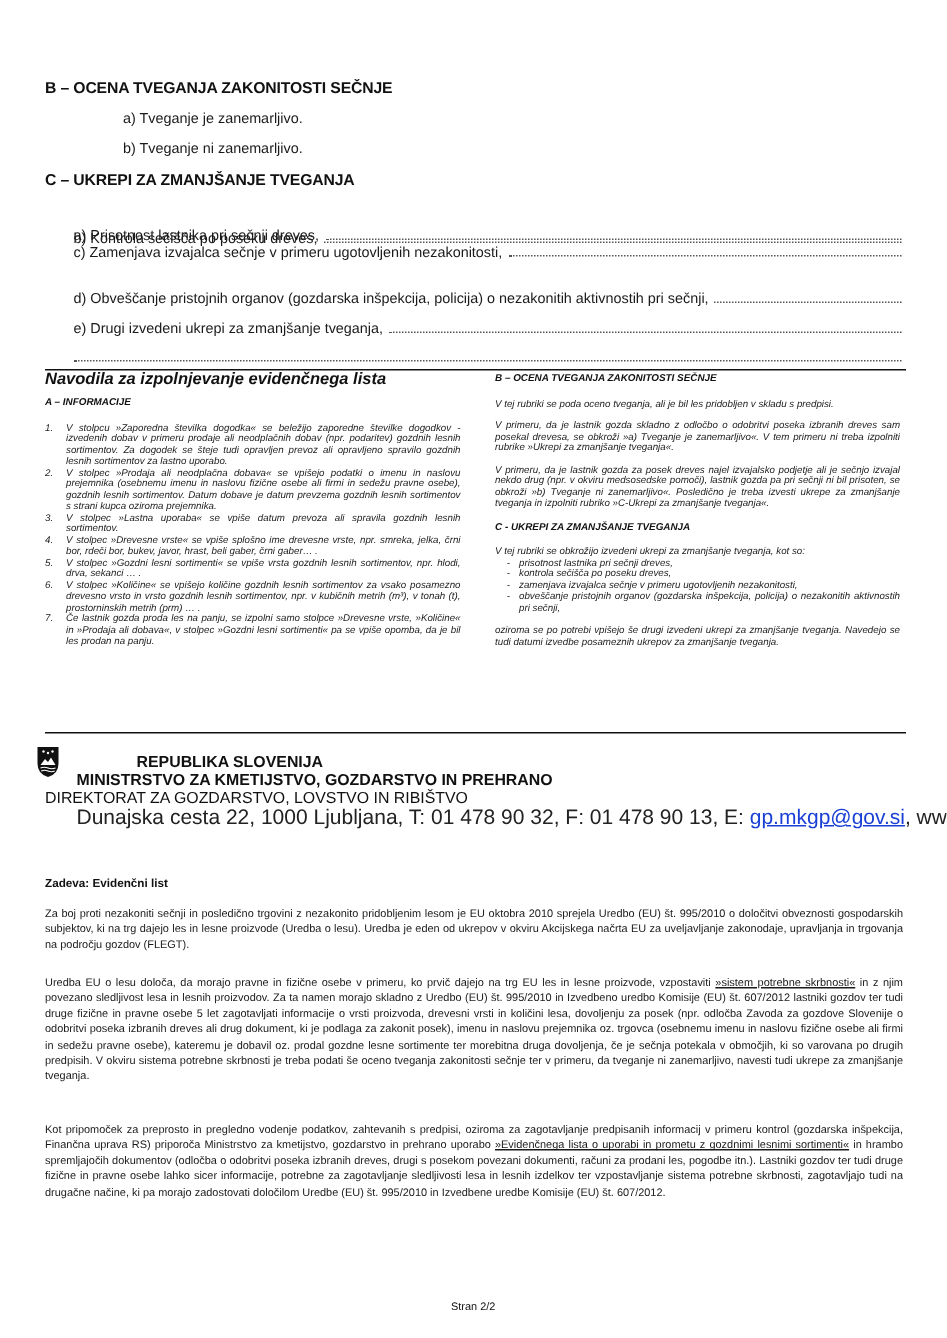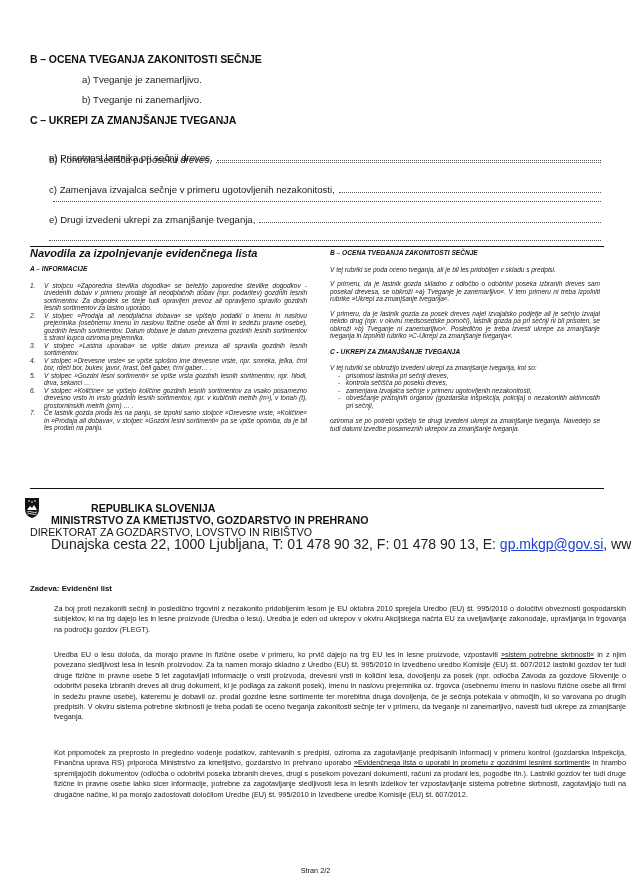--- a/index.html
+++ b/index.html
@@ -25,45 +25,46 @@
   .hang { padding-left: 9px; text-indent: -9px; }
 
   .logo { position: absolute; left: 24px; top: 497px; width: 16px; height: 22px; }
   .hdr1 { position: absolute; left: 51px; top: 502px; font-size: 10.6px; font-weight: bold; padding-left: 40px; }
   .hdr2 { position: absolute; left: 51px; top: 514px; font-size: 10.6px; font-weight: bold; }
   .hdr3 { position: absolute; left: 30px; top: 526px; font-size: 10.6px; font-weight: normal; }
   .addr { position: absolute; left: 51px; top: 536px; font-size: 14px; color: #222; white-space: nowrap; }
   .addr a { color: #1a3fd6; text-decoration: underline; }
 
   .zadeva { position: absolute; left: 30px; top: 584px; font-size: 7.8px; font-weight: bold; }
-  .para { position: absolute; left: 30px; width: 572px; font-size: 7.3px; line-height: 10.4px; text-align: justify; color: #1a1a1a; margin-left: 24px; }
+  .para { position: absolute; left: 30px; width: 572px; font-size: 7.3px; line-height: 10.4px; text-align: justify; color: #1a1a1a; }
   .para .u { text-decoration: underline; }
   .footer { position: absolute; top: 866px; left: 0; width: 631px; text-align: center; font-size: 7.3px; }
 </style>
 </head>
 <body>
 
 <div class="sec-head" style="top:53px">B – OCENA TVEGANJA ZAKONITOSTI SEČNJE</div>
 <div class="opt" style="top:74px">a) Tveganje je zanemarljivo.</div>
 <div class="opt" style="top:94px">b) Tveganje ni zanemarljivo.</div>
 
 <div class="sec-head" style="top:114px">C – UKREPI ZA ZMANJŠANJE TVEGANJA</div>
 <div class="dotrow" style="top:152px">
     <span>a) Prisotnost lastnika pri sečnji dreves,</span>
     <span class="fill"></span>
   </div>
 <div class="dotrow" style="top:154px">
     <span>b) Kontrola sečišča po poseku dreves,</span>
     <span class="fill"></span>
   </div>
-<div class="dotrow" style="top:184px">
+<div class="dotrow" style="top:163px">
     <span>c) Zamenjava izvajalca sečnje v primeru ugotovljenih nezakonitosti,</span>
     <span class="fill"></span>
   </div>
 <div class="dotrow" style="top:194px">
+    <span>d) Obveščanje pristojnih organov (gozdarska inšpekcija, policija) o nezakonitih aktivnostih pri sečnji,</span>
     <span class="fill"></span>
   </div>
 <div class="dotrow" style="top:214px">
     <span>e) Drugi izvedeni ukrepi za zmanjšanje tveganja,</span>
     <span class="fill"></span>
   </div>
 <div class="dotline" style="top:240px"></div>
 
 <div class="hr" style="top:246px"></div>
 

